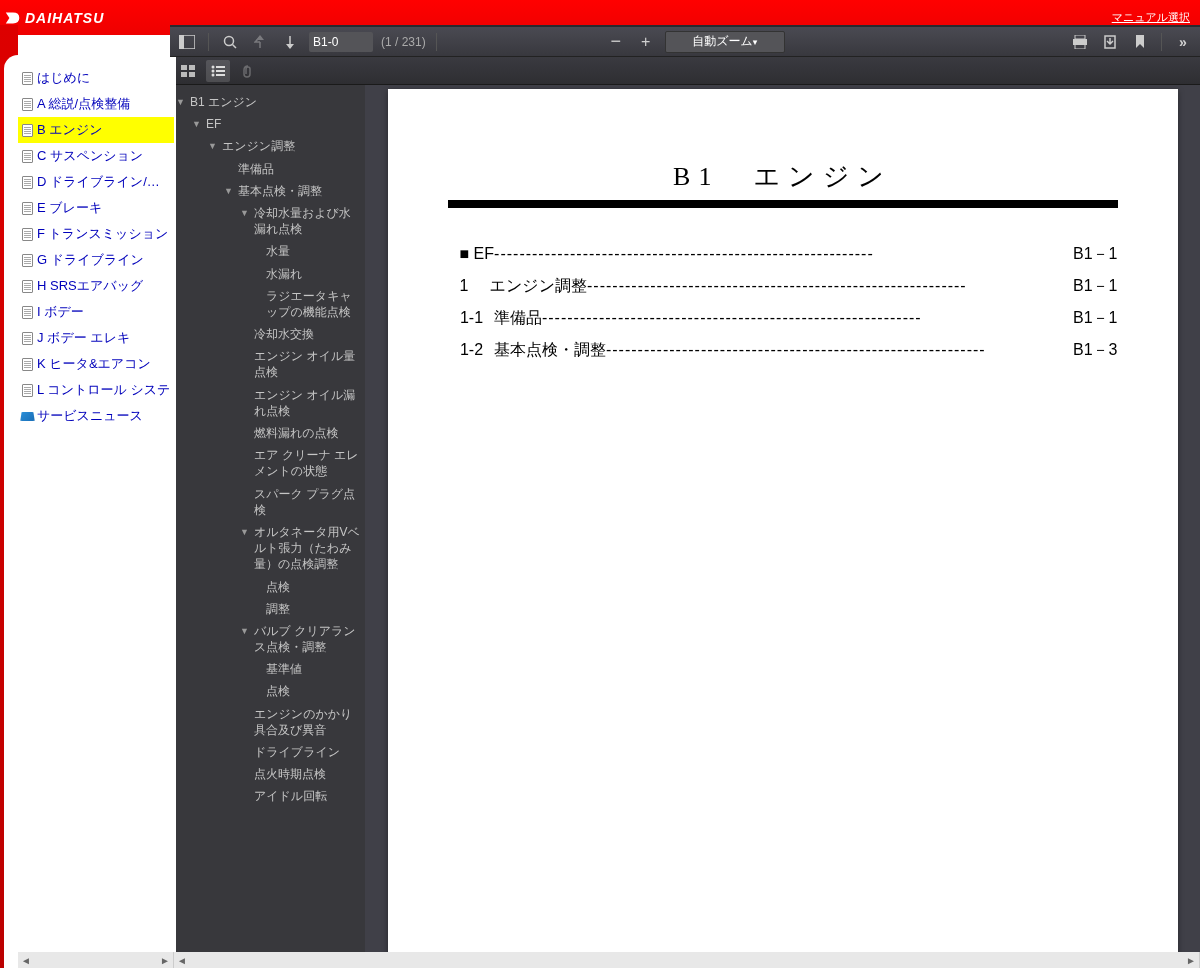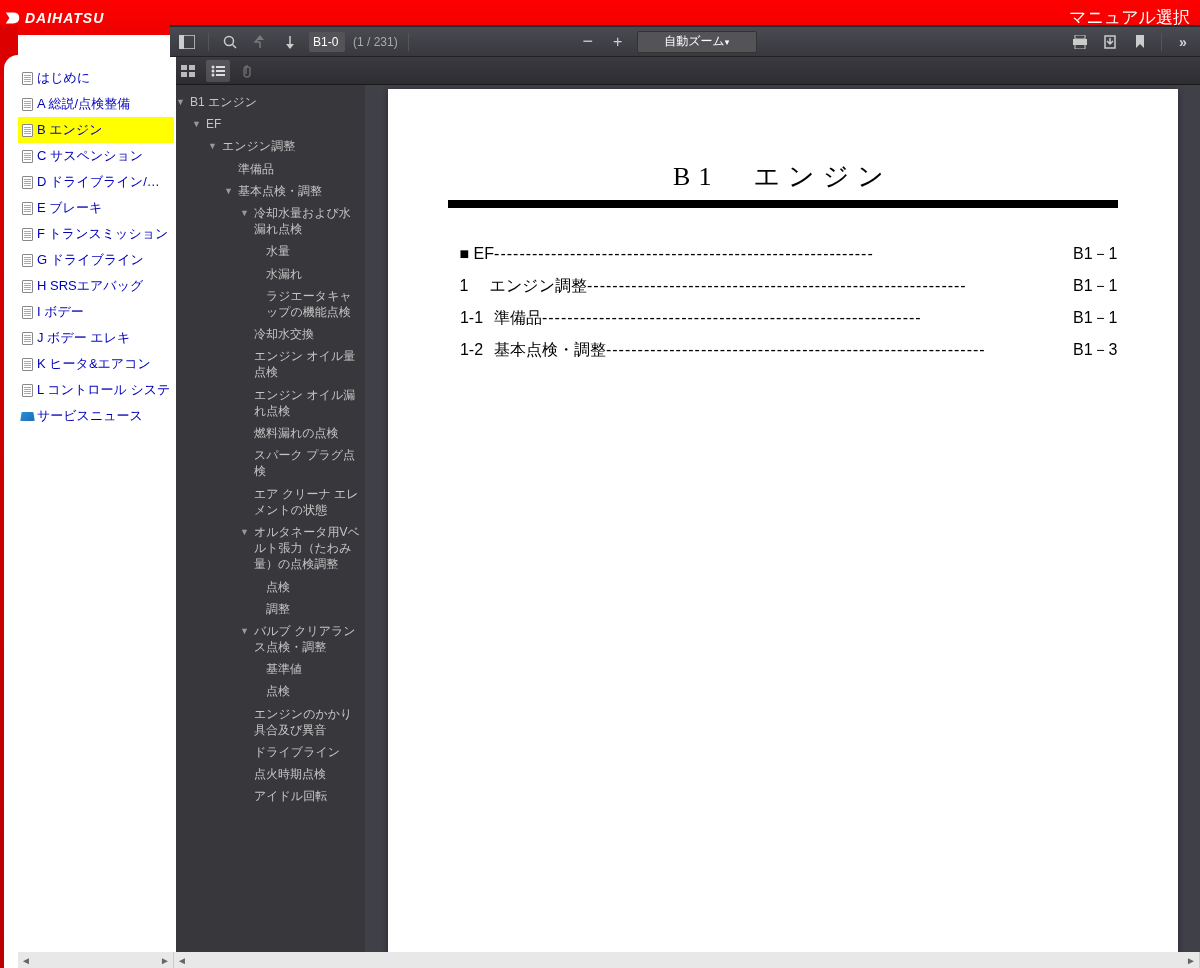--- a/index.html
+++ b/index.html
@@ -2,38 +2,38 @@
 <html><head>
 <meta charset="utf-8">
 <style>
 *{box-sizing:border-box;margin:0;padding:0;font-family:"MS PGothic","Meiryo",Arial,sans-serif}
 html,body{width:1200px;height:968px;overflow:hidden;background:#fff}
 .header{height:35px;background:linear-gradient(#f00,#e00);display:flex;align-items:center;justify-content:space-between;padding:0 10px 0 4px}
 .logo-wrap{display:flex;align-items:center;gap:3px}
 .logo-mark{width:18px;height:16px;position:relative}
 .logo-mark svg{width:100%;height:100%}
 .logo-text{color:#fff;font-weight:bold;font-size:14px;letter-spacing:1px;font-style:italic}
-.manual-link{color:#fff;font-size:17px;cursor:pointer}
+.manual-link{color:#fff;font-size:11px;text-decoration:underline;cursor:pointer}
 .main-area{display:flex;position:absolute;top:25px;left:0;right:0;bottom:0}
 .left-nav{width:160px;margin-left:16px;background:#fff;padding:8px 2px 2px 2px;font-size:13px;position:relative;z-index:2;margin-top:32px;border-top-left-radius:10px}
 .nav-item{display:flex;align-items:center;gap:3px;padding:4px 2px;cursor:pointer;white-space:nowrap;overflow:hidden}
 .nav-item.active{background:#ff0}
 .nav-icon{width:14px;height:14px;flex-shrink:0;display:flex;align-items:center;justify-content:center}
 .doc-icon{width:11px;height:13px;border:1px solid #888;border-radius:1px;background:#fff;position:relative}
 .doc-icon::before{content:"";position:absolute;left:1px;top:2px;right:1px;height:1px;background:#aaa;box-shadow:0 2px 0 #aaa,0 4px 0 #aaa,0 6px 0 #aaa}
 .book-icon{width:13px;height:10px;background:linear-gradient(135deg,#2a8fd8,#1a6fb8);border-radius:1px;transform:perspective(20px) rotateX(25deg)}
 .nav-text{color:#00b;overflow:hidden;text-overflow:ellipsis}
 .nav-item.active .nav-text{color:#00b}
 .viewer{flex:1;display:flex;background:#2a2a2e;position:relative;margin-top:0;margin-left:-6px}
 .viewer-inner{display:flex;flex-direction:column;width:100%;margin-top:2px}
 .toolbar{height:30px;background:linear-gradient(#4a4a52,#38383e);display:flex;align-items:center;padding:0 6px;gap:8px;border-bottom:1px solid #222}
 .tb-btn{width:22px;height:22px;display:flex;align-items:center;justify-content:center;cursor:pointer;color:#d0d0d0;font-size:14px;border-radius:2px}
 .tb-btn.disabled{opacity:.4}
 .tb-sep{width:1px;height:18px;background:#555;margin:0 2px}
-.page-input{width:36px;height:20px;background:#545458;border:none;color:#fff;font-size:12px;padding:0 4px;border-radius:2px;text-align:left}
+.page-input{width:64px;height:20px;background:#545458;border:none;color:#fff;font-size:12px;padding:0 4px;border-radius:2px;text-align:left}
 .page-count{color:#aaa;font-size:12px}
 .zoom-select{height:22px;width:120px;background:#545458;border:1px solid #333;color:#ffffff;font-size:12px;padding:0 6px;border-radius:2px;display:flex;align-items:center;justify-content:center;cursor:pointer}
 .spacer{flex:1}
 .subbar{height:28px;background:linear-gradient(#3a3a40,#2e2e32);display:flex;align-items:center;padding:0 6px;gap:6px;border-bottom:1px solid #1a1a1a}
 .sub-btn{width:24px;height:22px;display:flex;align-items:center;justify-content:center;cursor:pointer;color:#c0c0c0;font-size:14px;border-radius:2px}
 .sub-btn.active{background:rgba(255,255,255,.15)}
 .content-row{flex:1;display:flex;overflow:hidden}
 .outline{width:195px;background:#38383c;overflow:hidden;position:relative;color:#c5c5c5;font-size:12px}
 .outline-scroll{position:absolute;inset:0;overflow-y:auto;padding:6px 2px 6px 2px}
 .outline-scroll::-webkit-scrollbar{width:15px}
@@ -316,25 +316,25 @@
               <div class="out-item lv4">
                 <span class="out-caret"></span>
                 <span class="out-text">エンジン オイル漏れ点検</span>
               </div>
               <div class="out-item lv4">
                 <span class="out-caret"></span>
                 <span class="out-text">燃料漏れの点検</span>
               </div>
               <div class="out-item lv4">
                 <span class="out-caret"></span>
+                <span class="out-text">エア クリーナ エレメントの状態</span>
+              </div>
+              <div class="out-item lv4">
+                <span class="out-caret"></span>
                 <span class="out-text">スパーク プラグ点検</span>
-              </div>
-              <div class="out-item lv4">
-                <span class="out-caret"></span>
-                <span class="out-text">エア クリーナ エレメントの状態</span>
               </div>
               <div class="out-item lv4">
                 <span class="out-caret">▼</span>
                 <span class="out-text">オルタネータ用Vベルト張力（たわみ量）の点検調整</span>
               </div>
               <div class="out-item lv5">
                 <span class="out-caret"></span>
                 <span class="out-text">点検</span>
               </div>
               <div class="out-item lv5">

